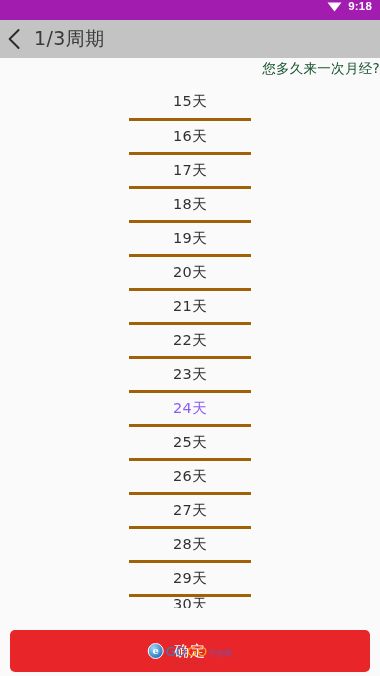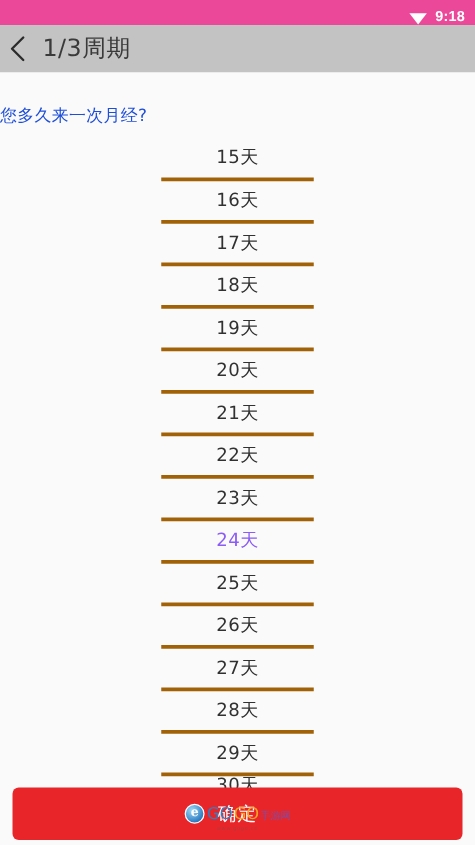--- a/index.html
+++ b/index.html
@@ -19,23 +19,23 @@
     width: 380px;
     height: 676px;
     background: #fafafa;
     overflow: hidden;
   }
 
   
   .status-bar {
     position: relative;
     height: 20px;
-    background: #ec4899;
-    display: flex;
-    align-items: flex-end;
+    background: #a21caf;
+    display: flex;
+    align-items: flex-start;
     justify-content: flex-end;
     padding-right: 8px;
     box-sizing: border-box;
   }
   .status-right {
     display: flex;
     align-items: center;
     gap: 6px;
   }
   .wifi-icon {
@@ -79,24 +79,24 @@
   }
 
   
   .content {
     position: relative;
     background: #fafafa;
     height: 618px;
     overflow: hidden;
   }
   .question {
-    text-align: left;
+    text-align: right;
     font-size: 13.5px;
-    color: #1d4ed8;
-    padding-top: 26px;
+    color: #14532d;
+    padding-top: 2px;
     padding-bottom: 6px;
     letter-spacing: 0.3px;
     font-family: "DejaVu Sans", "Liberation Sans", sans-serif;
   }
 
   .picker {
     position: relative;
     margin: 0 auto;
     width: 122px;
   }

